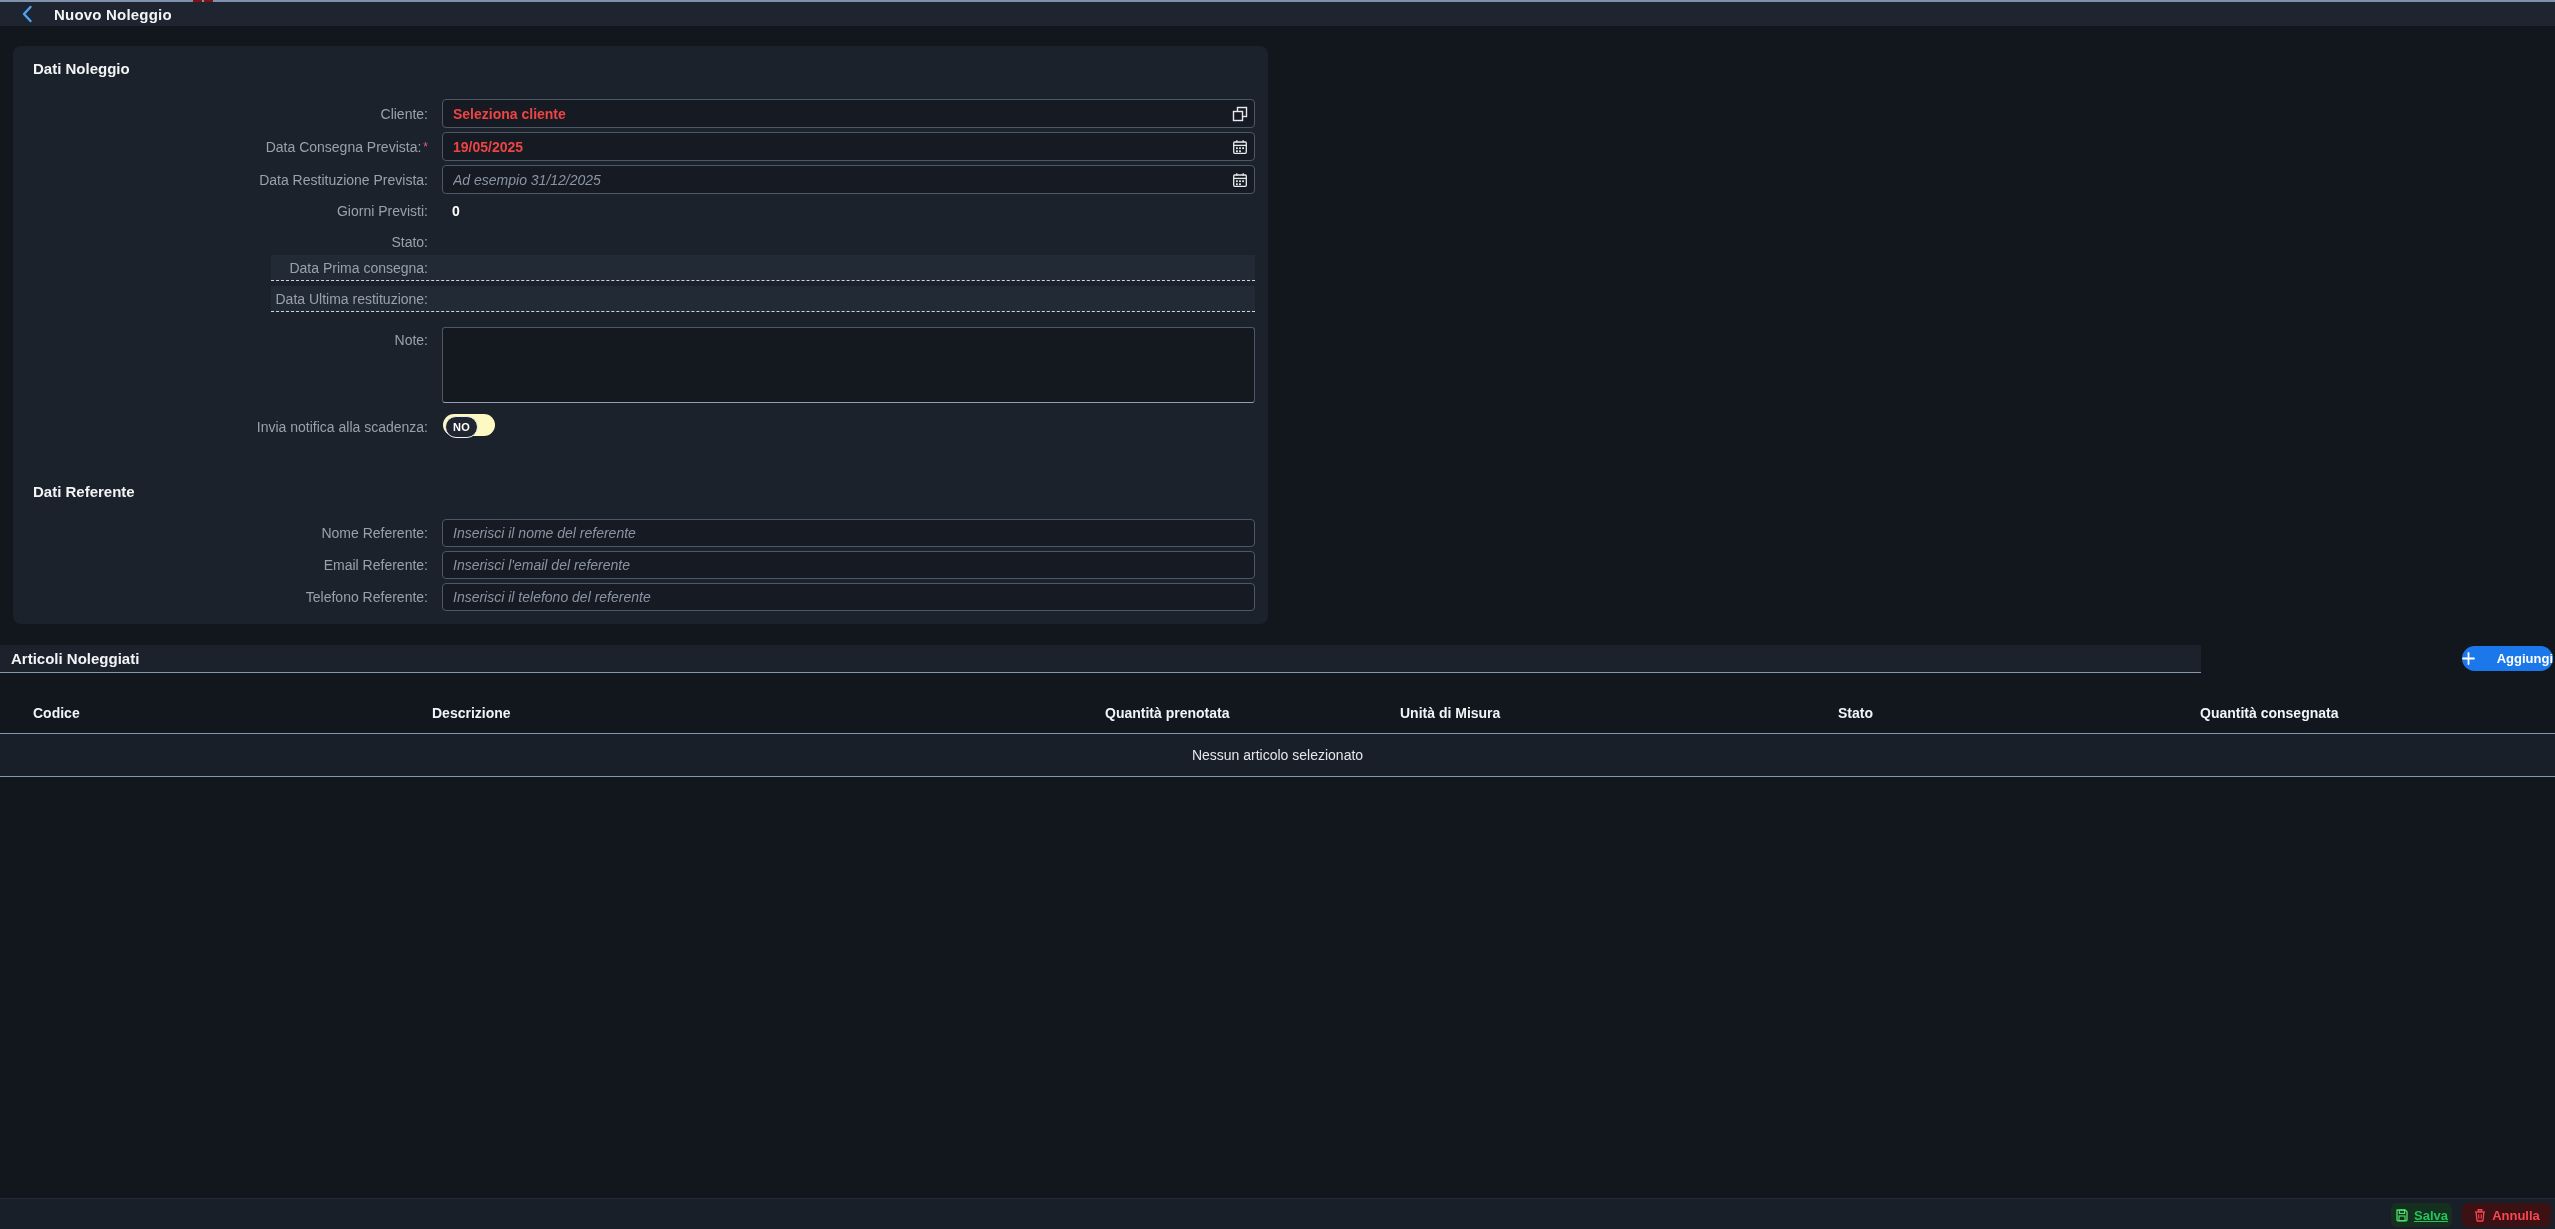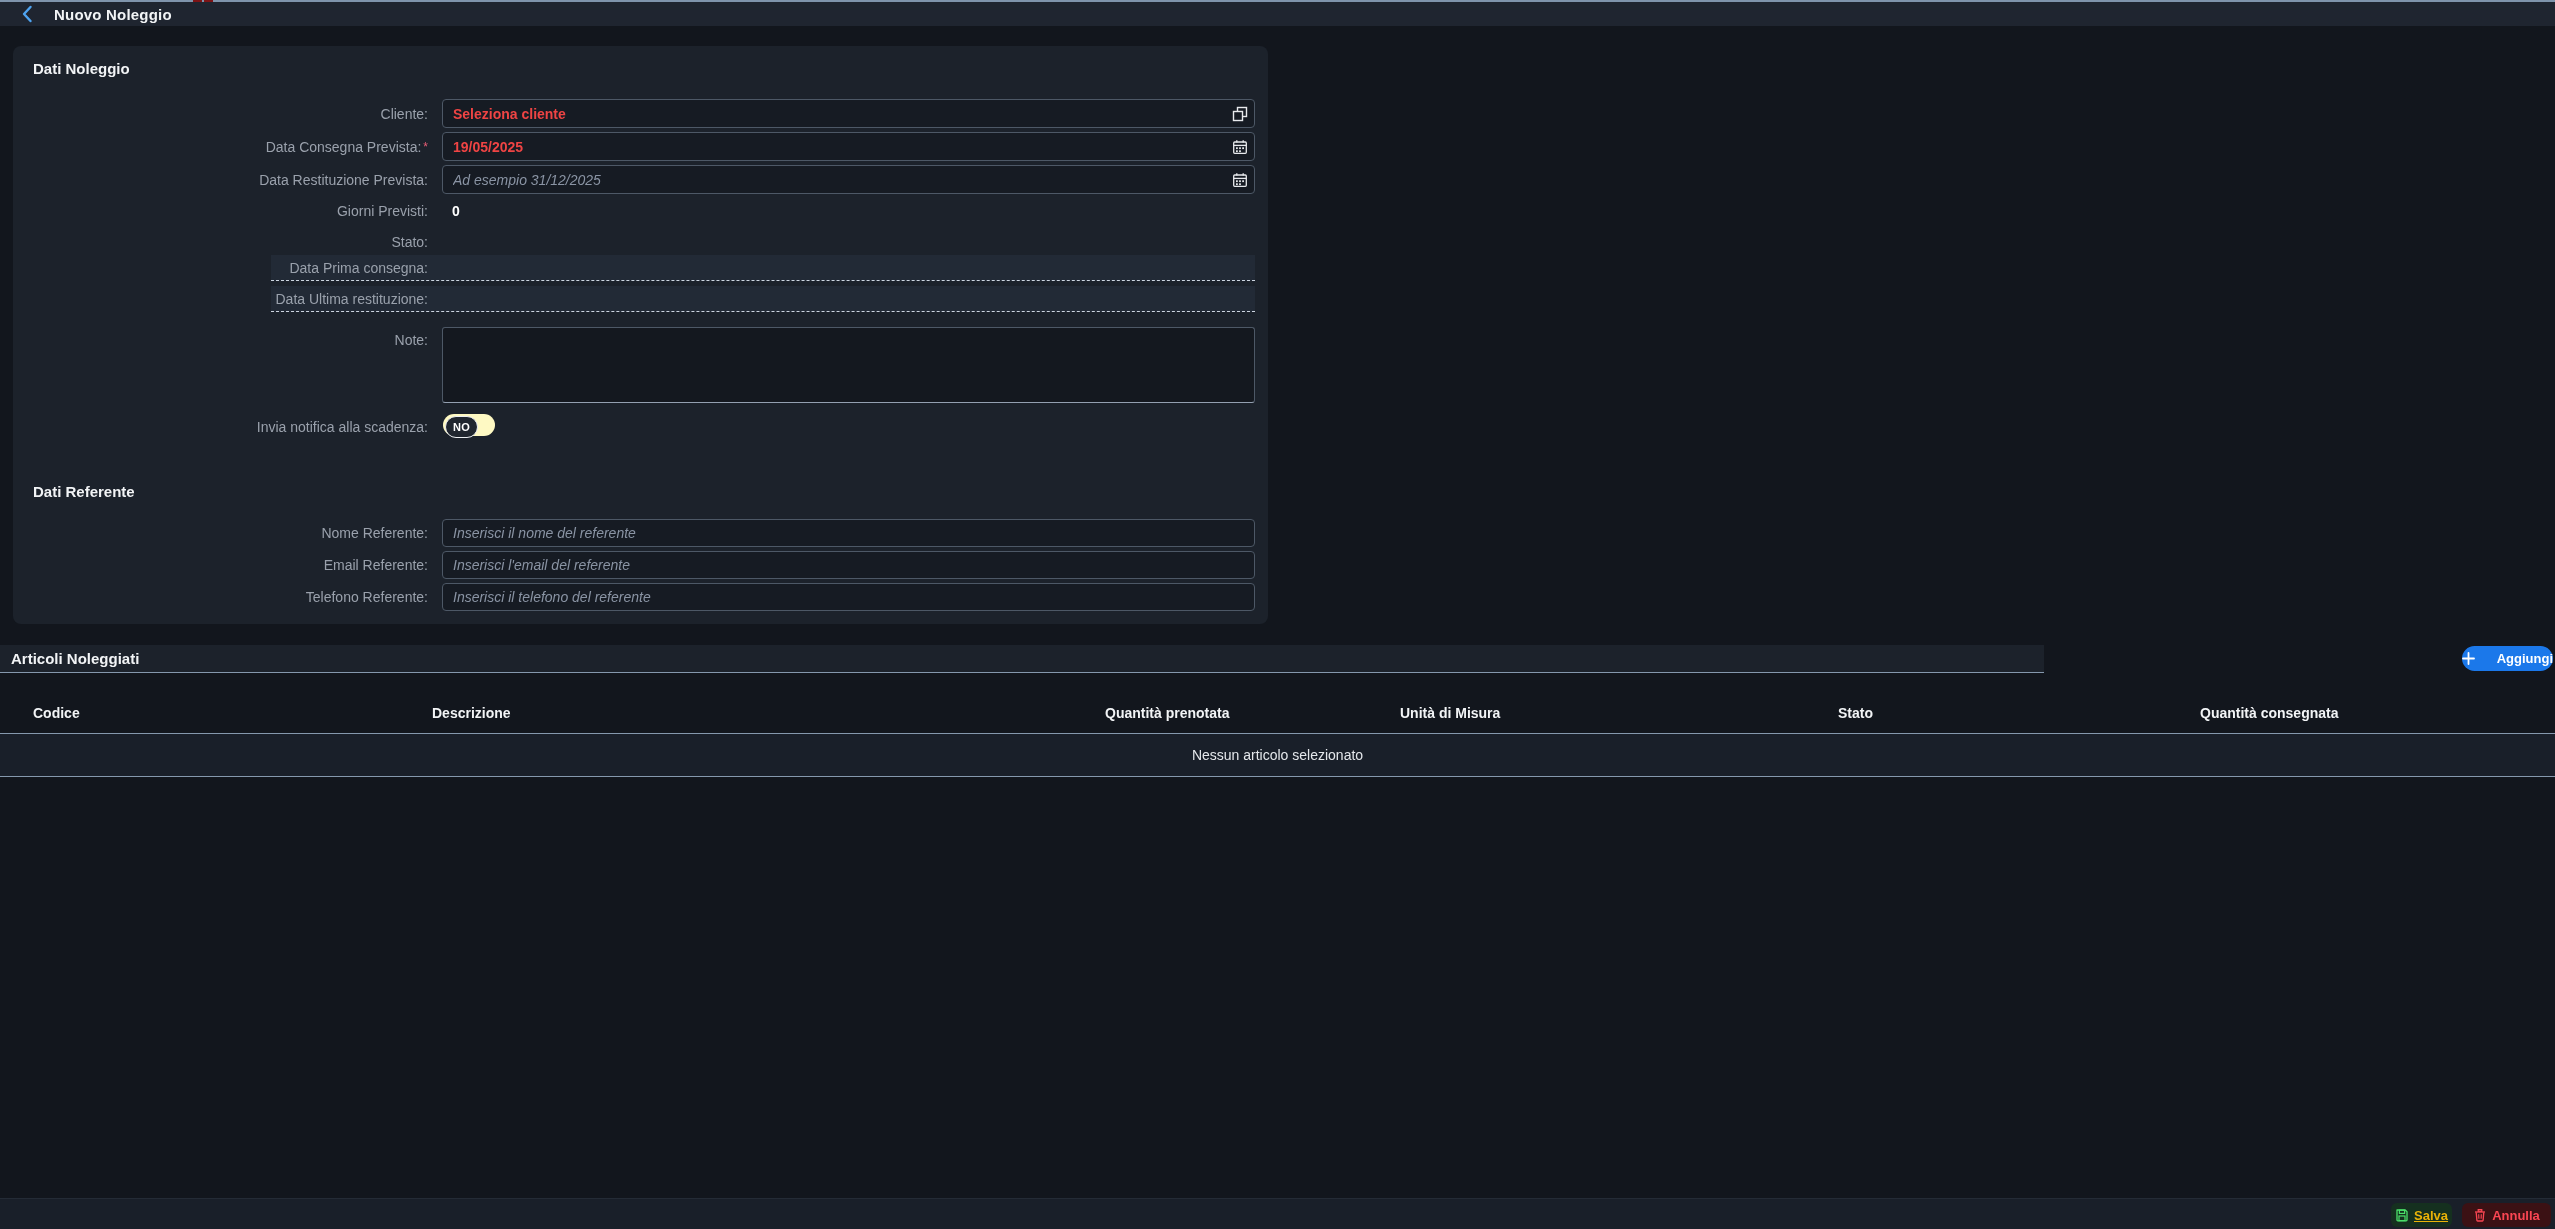--- a/index.html
+++ b/index.html
@@ -27,32 +27,32 @@
   .in-icon { position:absolute; right:7px; top:6px; width:17px; height:17px; display:flex; align-items:center; justify-content:center; cursor:pointer; }
   .ftext { position:absolute; left:439px; color:#fff; font-size:14px; font-weight:600; line-height:20px; }
   .ro-band { position:absolute; left:258px; width:984px; height:26px; background:#222a36; border-bottom:1px dashed #cdd5e0; }
   .note-area { position:absolute; left:429px; top:281px; width:813px; height:76px; background:#14181f; border:1px solid #4d5866; border-bottom-color:#94a0b1; border-radius:3px; color:#fff; font-size:14px; padding:6px 10px; resize:none; outline:none; font-family:"Liberation Sans", sans-serif; }
 
   
   .toggle { position:absolute; left:430px; top:368px; width:52px; height:22px; background:#fef9c3; border-radius:13px; cursor:pointer; }
   .toggle-handle { position:absolute; left:2px; top:2px; width:33px; height:22px; background:#20262f; border:1.5px solid #eceff2; border-radius:11px; color:#fff; font-size:11px; font-weight:bold; display:flex; align-items:center; justify-content:center; letter-spacing:.3px; }
 
   
-  .art-bar { position:absolute; left:0; top:645px; width:2044px; height:28px; background:#1c222b; border-bottom:1px solid #8598ad; }
+  .art-bar { position:absolute; left:0; top:645px; width:2201px; height:28px; background:#1c222b; border-bottom:1px solid #8598ad; }
   .art-title { position:absolute; left:11px; top:5px; color:#f2f4f6; font-size:15px; font-weight:bold; }
   .add-btn { position:absolute; left:2462px; top:1px; width:91px; height:25px; background:#1b78ea; border:none; border-radius:13px; color:#fff; display:flex; align-items:center; justify-content:space-between; gap:7px; font-size:13px; font-weight:600; cursor:pointer; font-family:"Liberation Sans", sans-serif; }
   .th { position:absolute; top:705px; color:#f2f4f6; font-size:14px; font-weight:bold; }
   .thead-line { position:absolute; left:0; top:733px; width:2555px; height:1px; background:#8598ad; }
   .empty-row { position:absolute; left:0; top:734px; width:2555px; height:43px; background:#191f29; border-bottom:1px solid #8598ad; display:flex; align-items:center; justify-content:center; }
   .empty-row span { color:#e4e7eb; font-size:14px; }
 
   
   .footer { position:absolute; left:0; top:1198px; width:2555px; height:31px; background:#191f29; border-top:1px solid #242b36; }
   .fbtn { position:absolute; top:4px; height:24px; border-radius:6px; display:flex; align-items:center; justify-content:center; gap:5px; font-size:13px; font-weight:bold; cursor:pointer; border:none; font-family:"Liberation Sans", sans-serif; }
-  .save-btn { left:2391px; width:61px; background:#15301f; color:#eab308;text-decoration:underline; }
+  .save-btn { left:2391px; width:61px; background:#15301f; color:#22c55e;text-decoration:underline; }
   .cancel-btn { left:2462px; width:89px; background:#3b1114; color:#fb4653; }
 
   svg { display:block; }
 </style>
 </head>
 <body>
 
 <div class="page">
 
   <div class="top-line"></div>

